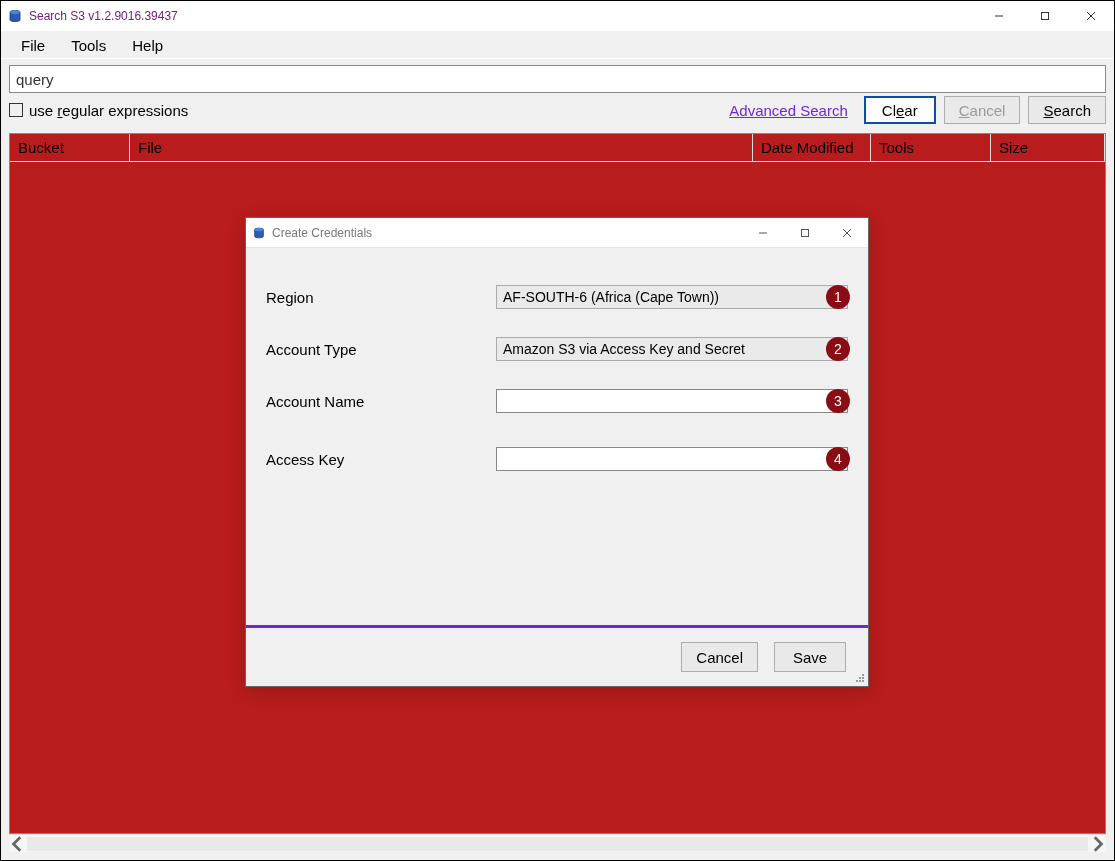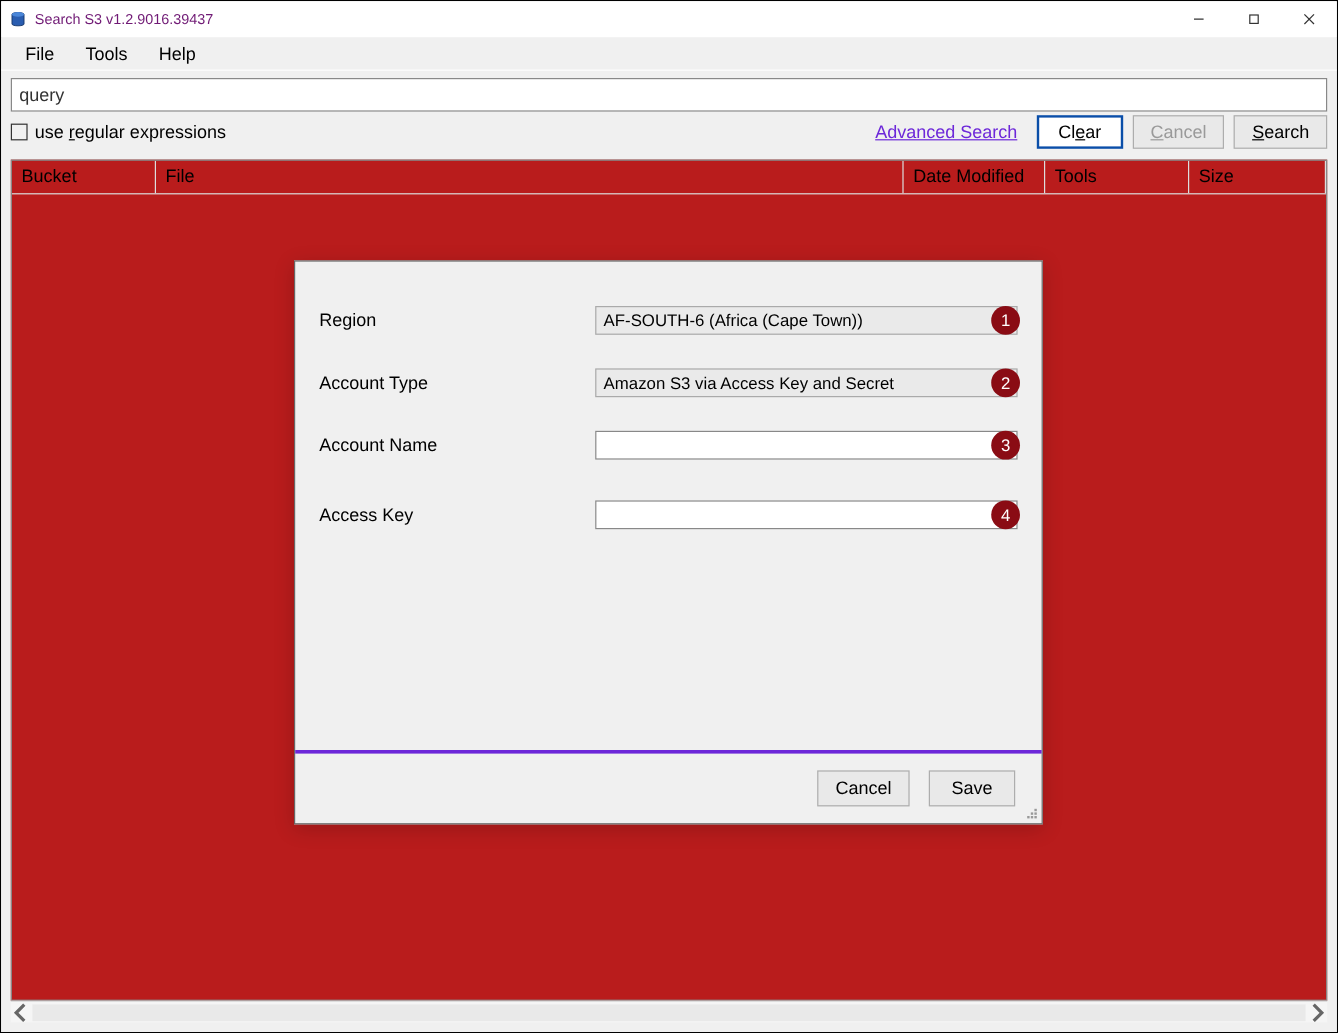--- a/index.html
+++ b/index.html
@@ -131,20 +131,47 @@
         </div>
       <div class="sb-track"></div>
       <div class="sb-arrow">
           <svg viewBox="0 0 8 8">
             <path d="M3 1 L6 4 L3 7" fill="none" stroke="#666" stroke-width="1.2"></path>
           </svg>
         </div>
     </div>
 
     <div class="dialog">
+      <div class="dlg-title">
+        <span class="app-icon">
+          <svg viewBox="0 0 16 16">
+              <path d="M3 4 C3 2 13 2 13 4 L13 12 C13 14 3 14 3 12 Z" fill="#2a5db0" stroke="#183a6e" stroke-width="0.8"></path>
+              <ellipse cx="8" cy="4" rx="5" ry="2" fill="#4a86d8"></ellipse>
+            </svg>
+        </span>
+        <span>Create Credentials</span>
+        <div class="dlg-winbtns">
+          <div class="winbtn">
+              <svg viewBox="0 0 10 10">
+                <line x1="1" y1="5" x2="9" y2="5" stroke="#555" stroke-width="1"></line>
+              </svg>
+            </div>
+          <div class="winbtn">
+              <svg viewBox="0 0 10 10">
+                <rect x="1.5" y="1.5" width="7" height="7" fill="none" stroke="#555" stroke-width="1"></rect>
+              </svg>
+            </div>
+          <div class="winbtn">
+              <svg viewBox="0 0 10 10">
+                <line x1="1" y1="1" x2="9" y2="9" stroke="#555" stroke-width="1"></line>
+                <line x1="9" y1="1" x2="1" y2="9" stroke="#555" stroke-width="1"></line>
+              </svg>
+            </div>
+        </div>
+      </div>
 
       <div class="dlg-body">
 
         <div class="form-row">
           <div class="form-label">Region</div>
           <div class="form-field-wrap">
             <div class="dropdown">AF-SOUTH-6 (Africa (Cape Town))</div>
             <div class="badge">1</div>
           </div>
         </div>

